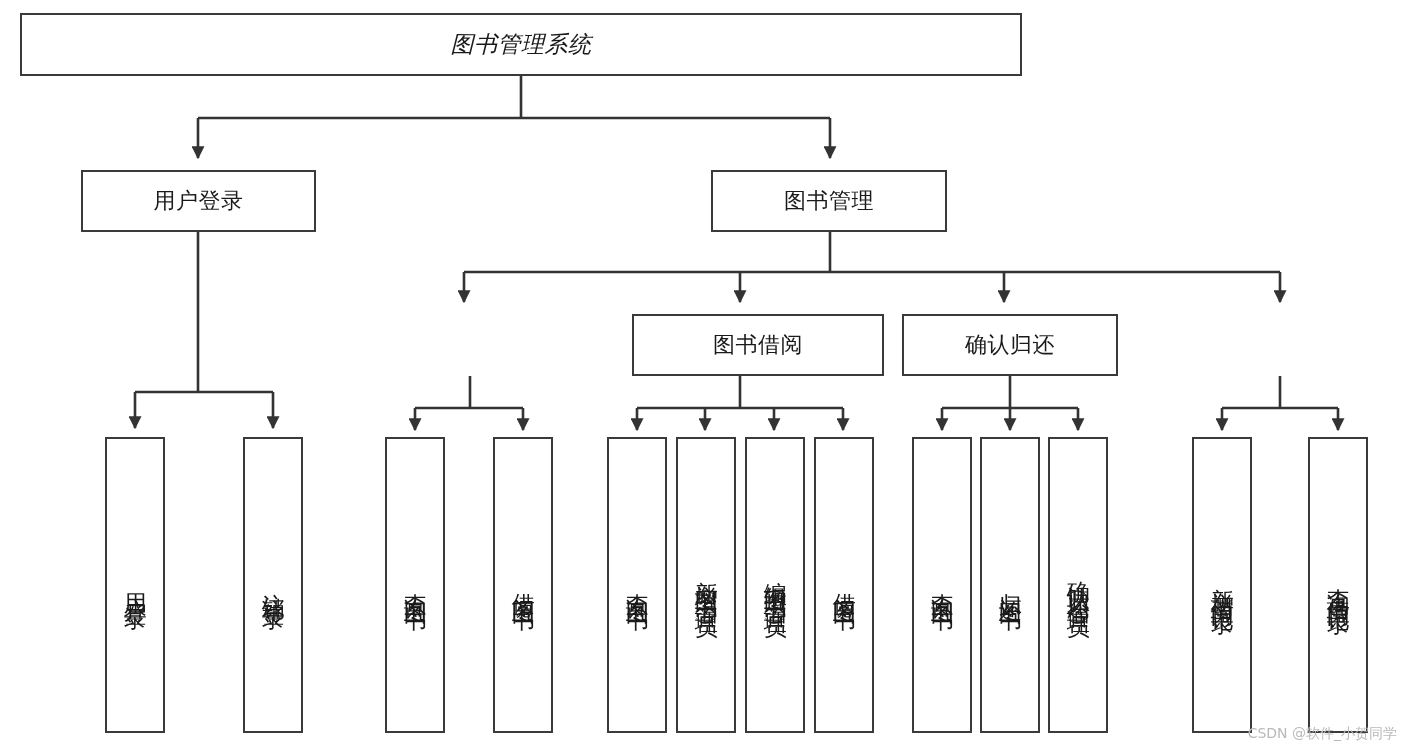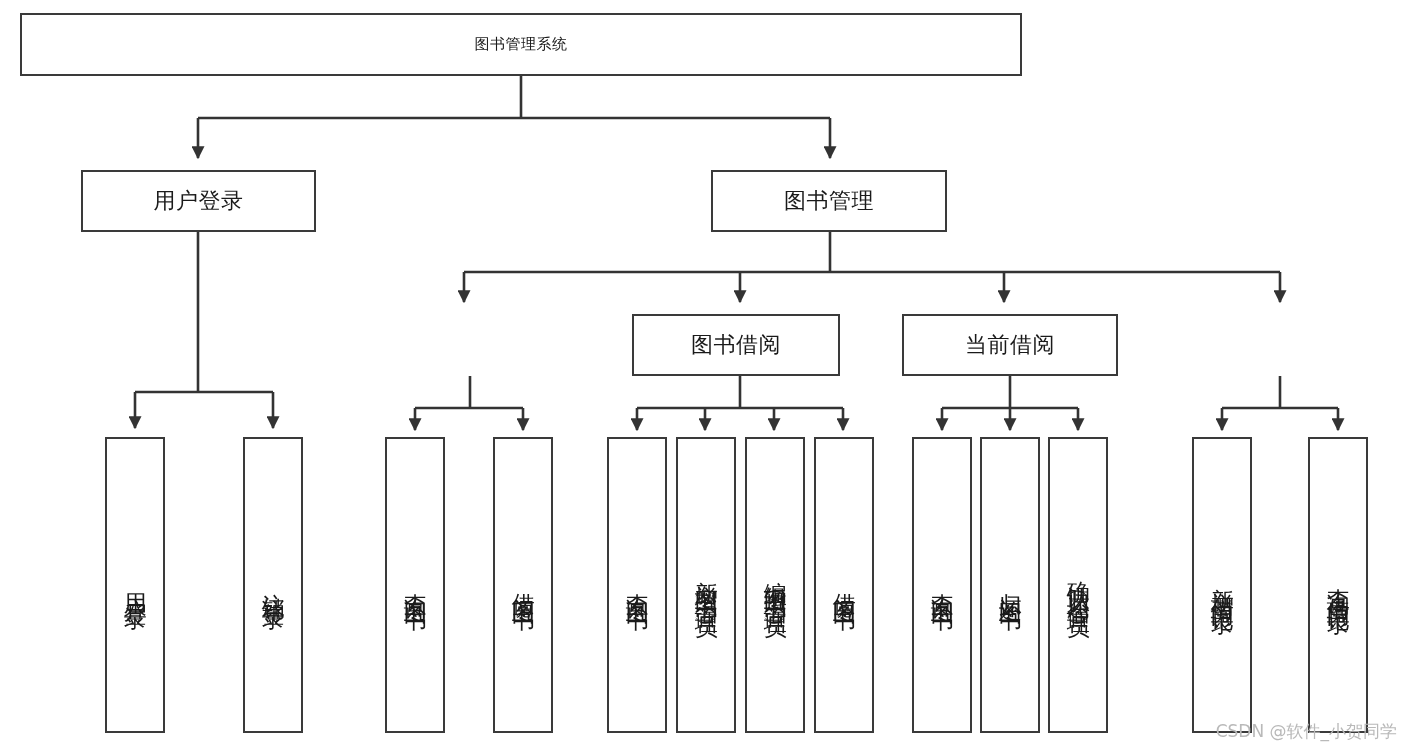--- a/index.html
+++ b/index.html
@@ -31,42 +31,42 @@
     text-align:center;
     line-height:1.18;
     white-space:pre;
   }
 
   
   .node.h .label{
     font-size:22px;
     letter-spacing:0.5px;
   }
-  .node.root .label{font-size:15px;}
+  .node.root .label{font-size:23px;font-style:italic;}
 
   
   .node.v{
     align-items:center;
     justify-content:center;
   }
   .node.v .label{
     writing-mode:vertical-rl;
     text-orientation:upright;
     font-size:23px;
     line-height:1.02;
     letter-spacing:5px;
     white-space:normal;
     max-height:270px;
   }
 
   #watermark{
     position:absolute;
     right:8px;
     bottom:4px;
-    font-size:17px;
+    font-size:14px;
     color:#b9b9b9;
     white-space:nowrap;
     pointer-events:none;
     font-family:"DejaVu Sans","Liberation Sans",sans-serif;
   }
 </style>
 </head>
 <body>
 
 <div id="diagram">
@@ -125,25 +125,25 @@
     <span class="label">图书管理系统</span>
   </div>
 
   <div class="node h" style="left:81px;top:170px;width:235px;height:62px;">
     <span class="label">用户登录</span>
   </div>
   <div class="node h" style="left:711px;top:170px;width:236px;height:62px;justify-content:center;">
     <span class="label">图书管理</span>
   </div>
 
-  <div class="node h" style="left:632px;top:314px;width:208px;height:62px;font-family:Liberation Serif, serif;">
+  <div class="node h" style="left:632px;top:314px;width:252px;height:62px;font-family:Liberation Serif, serif;">
     <span class="label">图书借阅</span>
   </div>
   <div class="node h" style="left:902px;top:314px;width:216px;height:62px;">
-    <span class="label">当前借阅</span>
+    <span class="label">确认归还</span>
   </div>
 
   <div class="node v" style="left:105px;top:437px;width:60px;height:296px;">
     <span class="label">用户登录</span>
   </div>
   <div class="node v" style="left:243px;top:437px;width:60px;height:296px;">
     <span class="label">注销登录</span>
   </div>
 
   <div class="node v" style="left:385px;top:437px;width:60px;height:296px;">

